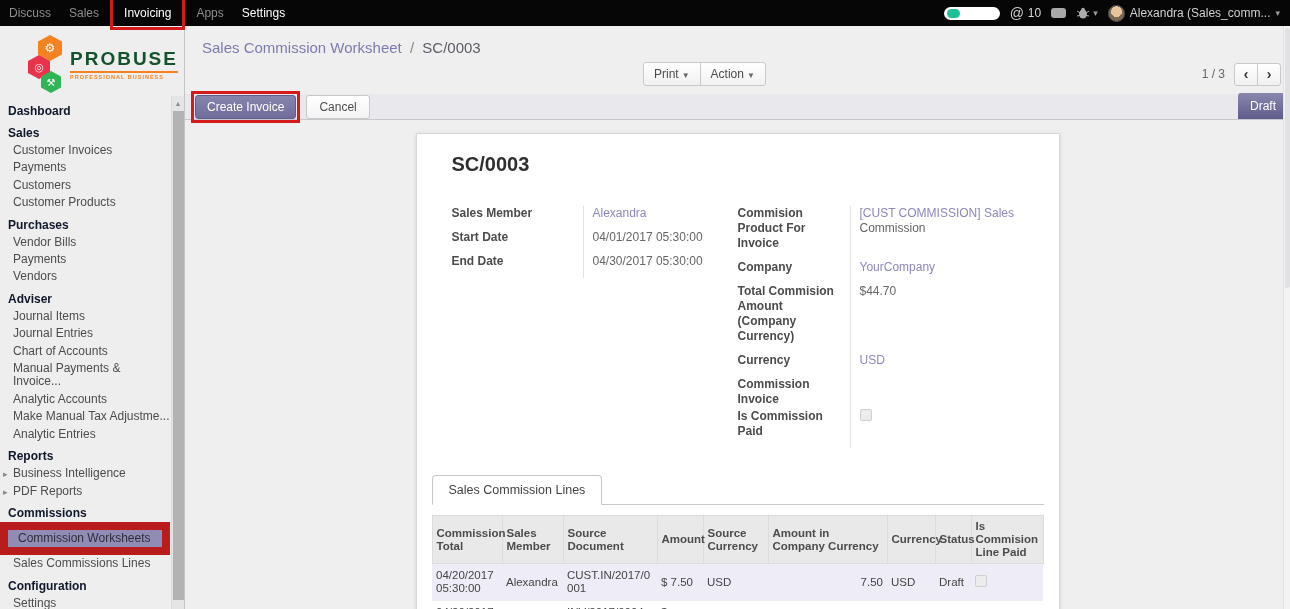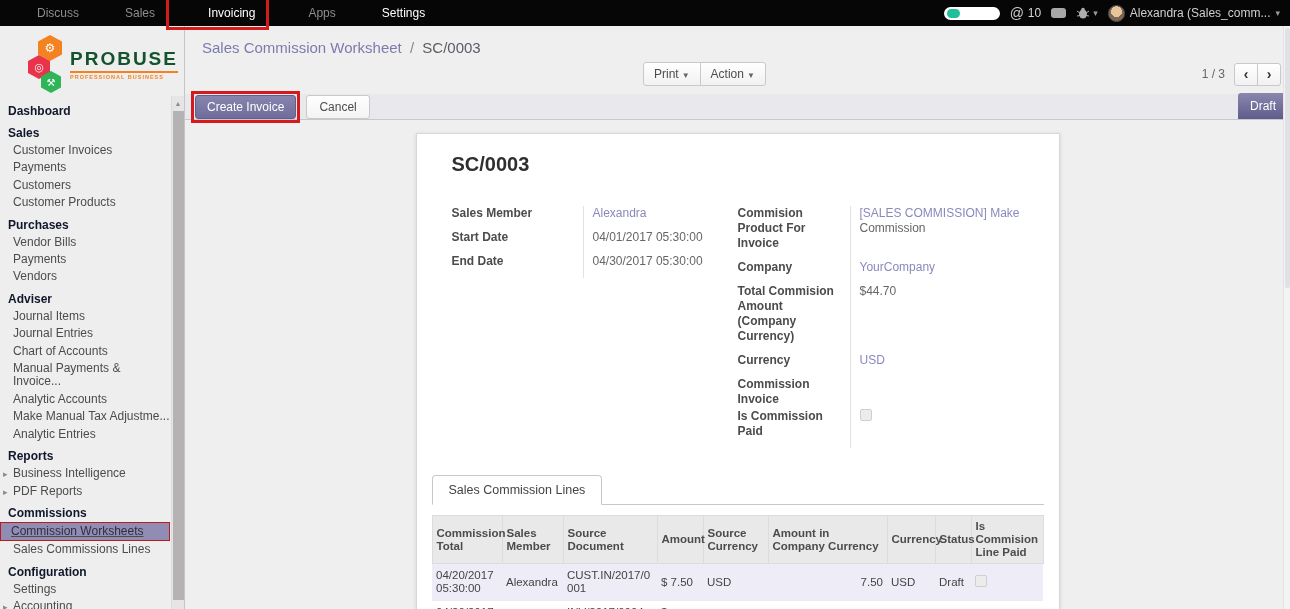--- a/index.html
+++ b/index.html
@@ -1,20 +1,20 @@
 <!DOCTYPE html>
 <html><head>
 <meta charset="utf-8">
 <style>
   * { margin:0; padding:0; box-sizing:border-box; }
   html,body { width:1290px; height:609px; overflow:hidden; font-family:"Liberation Sans", sans-serif; background:#f0efef; }
 
   
   .topbar { position:relative; width:100%; height:26px; background:#060606; display:flex; align-items:center; color:#9b9a9a; font-size:12px; z-index:30; }
-  .topbar .menu { padding:0 9px; line-height:26px; cursor:pointer;margin-left:28px; }
+  .topbar .menu { padding:0 9px; line-height:26px; cursor:pointer; }
   .menu.dim { color:#8f8e8e; }
   .menu.bright { color:#ffffff; }
   .anno { border:3px solid #d41a1a; }
   .menu-anno { margin:0 2px; padding:0 2px; height:34px; display:flex; align-items:center; }
   .topbar-right { margin-left:auto; display:flex; align-items:center; gap:10px; padding-right:10px; }
   .pill { width:56px; height:13px; background:#ffffff; border-radius:7px; position:relative; overflow:hidden; }
   .pill .seg { position:absolute; left:3px; top:2px; bottom:2px; width:13px; background:#1fbf9a; border-radius:5px; }
   .at-wrap { display:flex; align-items:center; gap:4px; color:#d8d8d8; }
   .at-glyph { font-size:14px; color:#cfcfcf; }
   .bubble { position:relative; width:15px; height:10px; background:#a9a8a8; border-radius:3px; }
@@ -35,21 +35,21 @@
   .hex.red { width:22px; height:24px; left:0; top:20px; background:#e8334a; font-size:11px; }
   .hex.green { width:20px; height:22px; left:13px; top:36px; background:#2fb457; font-size:10px; }
   .logo-text { display:flex; flex-direction:column; }
   .logo-title { color:#14532d; font-weight:bold; font-size:19px; letter-spacing:2px; }
   .logo-sub { color:#f58220; font-size:5.5px; letter-spacing:1px; border-top:2px solid #f58220; padding-top:1px; margin-top:1px; font-weight:bold; }
   .side-menu { padding-right:14px; }
   .side-header { margin-top:5px; padding:2px 0 2px 8px; color:#0f172a; font-weight:bold; line-height:13px; cursor:pointer; }
   .side-item { position:relative; padding:2px 0 2px 13px; color:#4c4c4c; line-height:13.4px; cursor:pointer; }
   .side-item .tri { position:absolute; left:3px; top:3px; font-size:9px; color:#8a8a8a; }
   .side-item.active-wrap { padding:0; }
-  .item-anno { border:1px solid #b91c1c;text-decoration:underline; }
+  .item-anno { border:8px solid #b91c1c; }
   .side-item .active-inner { background:#908cb4; color:#2e2e3e; padding:2px 0 2px 10px; line-height:13.4px; }
   .side-scroll { position:absolute; top:70px; right:0; bottom:0; width:13px; background:#e6e4e4; border-left:1px solid #dcdada; }
   .side-scroll .up { height:14px; display:flex; align-items:center; justify-content:center; font-size:7px; color:#8a8a8a; }
   .side-scroll .thumb { position:absolute; top:15px; bottom:9px; left:1px; width:11px; background:#b4b2b2; }
 
   
   .main { position:relative; flex:1; height:100%; display:flex; flex-direction:column; }
   .crumb-row { padding:13px 0 0 17px; font-size:15px; }
   .crumb-link { color:#7c7bad; cursor:pointer; }
   .crumb-sep { color:#888; margin:0 4px; }
@@ -249,21 +249,21 @@
             </div>
             <div class="frow">
               <span class="flabel">End Date</span>
               <span class="fval">04/30/2017 05:30:00</span>
             </div>
           </div>
 
           <div class="fcol-right">
             <div class="frow">
               <span class="flabel">Commision Product For Invoice</span>
-              <span class="fval"><span class="link">[SALES COMMISSION] Make</span><br><span>Commission</span></span>
+              <span class="fval"><span class="link">[CUST COMMISSION] Sales</span><br><span>Commission</span></span>
             </div>
             <div class="frow">
               <span class="flabel">Company</span>
               <span class="fval"><span class="link">YourCompany</span></span>
             </div>
             <div class="frow">
               <span class="flabel">Total Commision Amount (Company Currency)</span>
               <span class="fval">$44.70</span>
             </div>
             <div class="frow">

